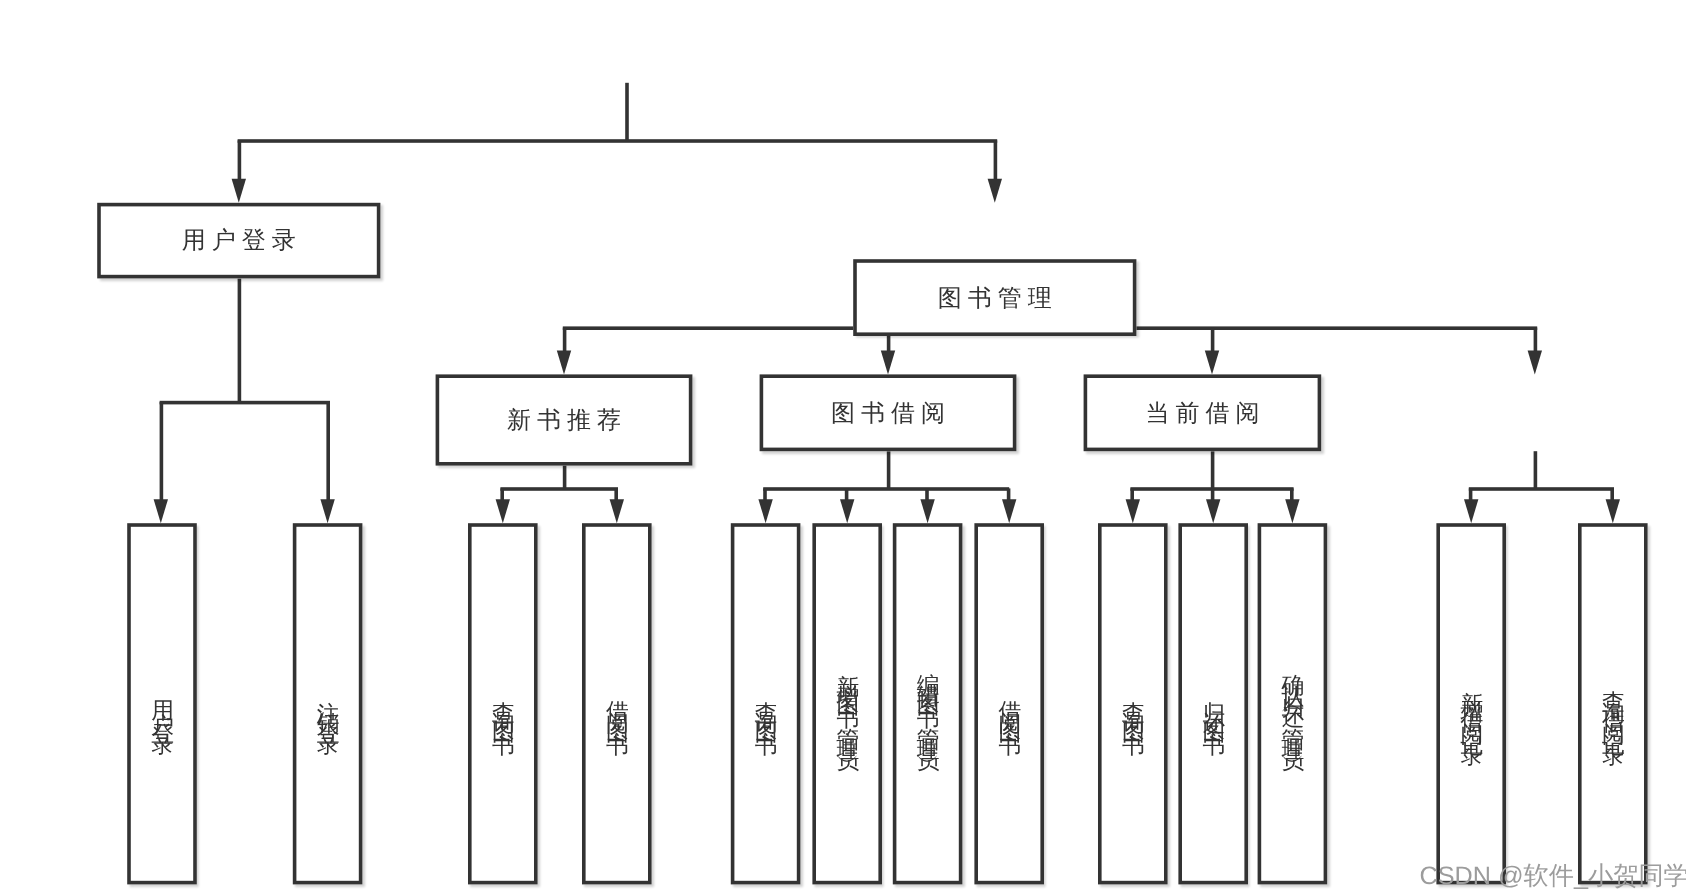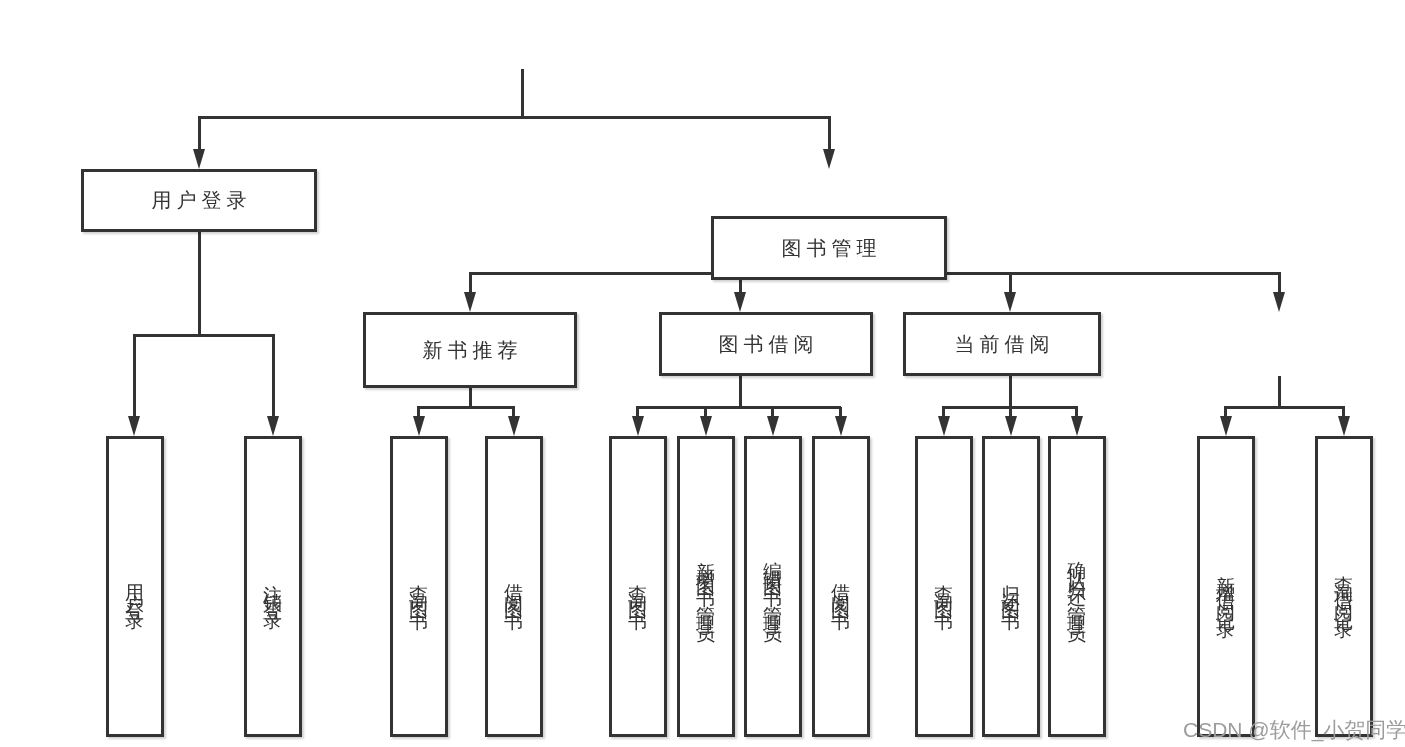--- a/index.html
+++ b/index.html
@@ -74,21 +74,21 @@
   <div class="hbox" style="left:81px; top:169px; width:236px; height:63px;">
     <span class="lbl">用户登录</span>
   </div>
   <div class="hbox" style="left:711px; top:169px; width:236px; height:64px;margin-top:47px;">
     <span class="lbl">图书管理</span>
   </div>
 
   <div class="hbox" style="left:363px; top:312px; width:214px; height:76px;">
     <span class="lbl">新书推荐</span>
   </div>
-  <div class="hbox" style="left:659px; top:312px; width:214px; height:64px;">
+  <div class="hbox" style="left:633px; top:312px; width:214px; height:64px;">
     <span class="lbl">图书借阅</span>
   </div>
   <div class="hbox" style="left:903px; top:312px; width:198px; height:64px;">
     <span class="lbl">当前借阅</span>
   </div>
 
   <div class="vbox" style="left:106px; top:436px; width:58px; height:301px;">
     <span class="lbl">用户登录</span>
   </div>
   <div class="vbox" style="left:244px; top:436px; width:58px; height:301px;">

